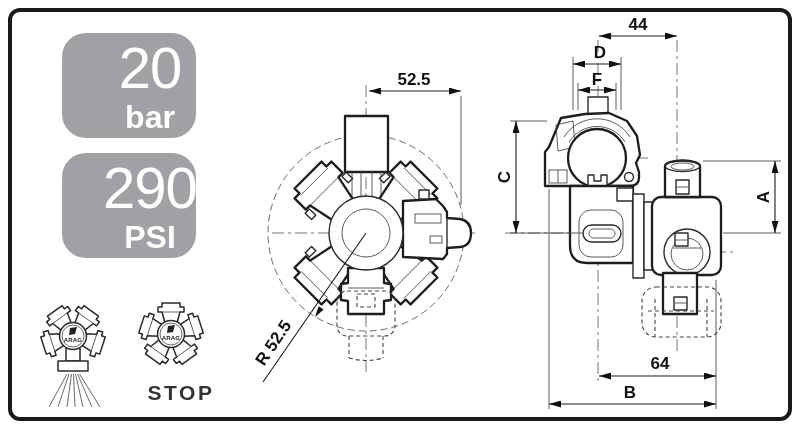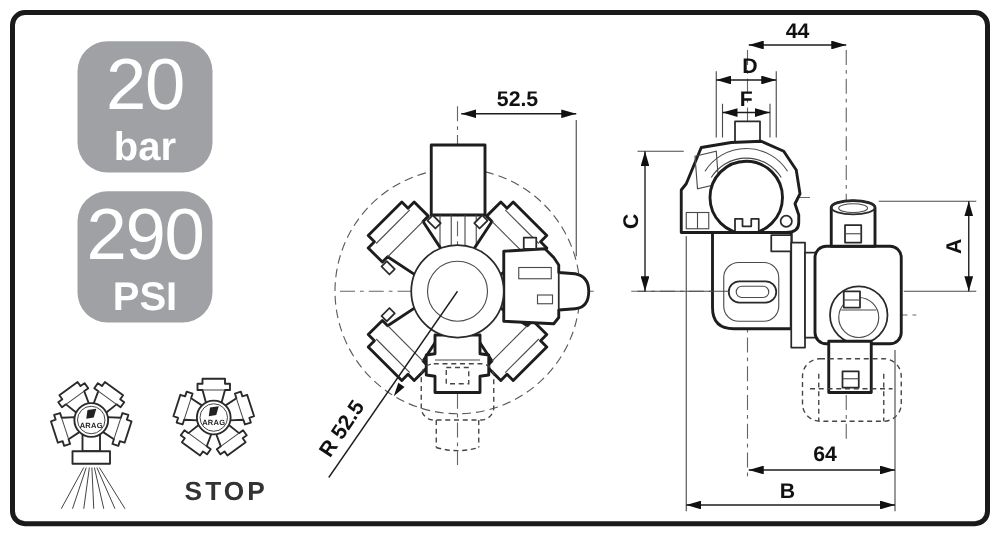--- a/index.html
+++ b/index.html
@@ -1,21 +1,21 @@
 <!DOCTYPE html>
 <html><head>
 <meta charset="utf-8">
 <style>
   html,body{margin:0;padding:0;background:#fff;}
   .stage{position:relative;width:800px;height:429px;background:#fff;overflow:hidden;
          font-family:"Liberation Sans",sans-serif;}
   .frame{position:absolute;inset:8px;border:4px solid #1a1a1a;border-radius:12px;}
-  .badge{position:absolute;left:62px;width:108px;height:105px;background:#a0a1a5;
+  .badge{position:absolute;left:62px;width:92px;height:105px;background:#a0a1a5;
          border-radius:24px;color:#fff;display:flex;flex-direction:column;
-         align-items:center;justify-content:center;line-height:1;}
+         align-items:center;justify-content:center;line-height:1;padding-left:42px;}
   .badge .num{font-size:58px;font-weight:400;letter-spacing:-1px;}
   .badge .unit{font-size:32px;font-weight:700;margin-top:4px;}
   #badge-bar{top:33px;}
   #badge-psi{top:153px;}
   svg{position:absolute;left:0;top:0;}
   .wthick{stroke:#1d1d1d;stroke-width:2.3;fill:#fff;stroke-linejoin:round;}
   .med{stroke:#2a2a2a;stroke-width:1.4;fill:none;stroke-linejoin:round;}
   .wmed{stroke:#2a2a2a;stroke-width:1.4;fill:#fff;stroke-linejoin:round;}
   .thin{stroke:#4a4a4a;stroke-width:0.9;fill:none;}
   .dash{stroke:#5a5a5a;stroke-width:0.9;fill:none;stroke-dasharray:7 4;}

